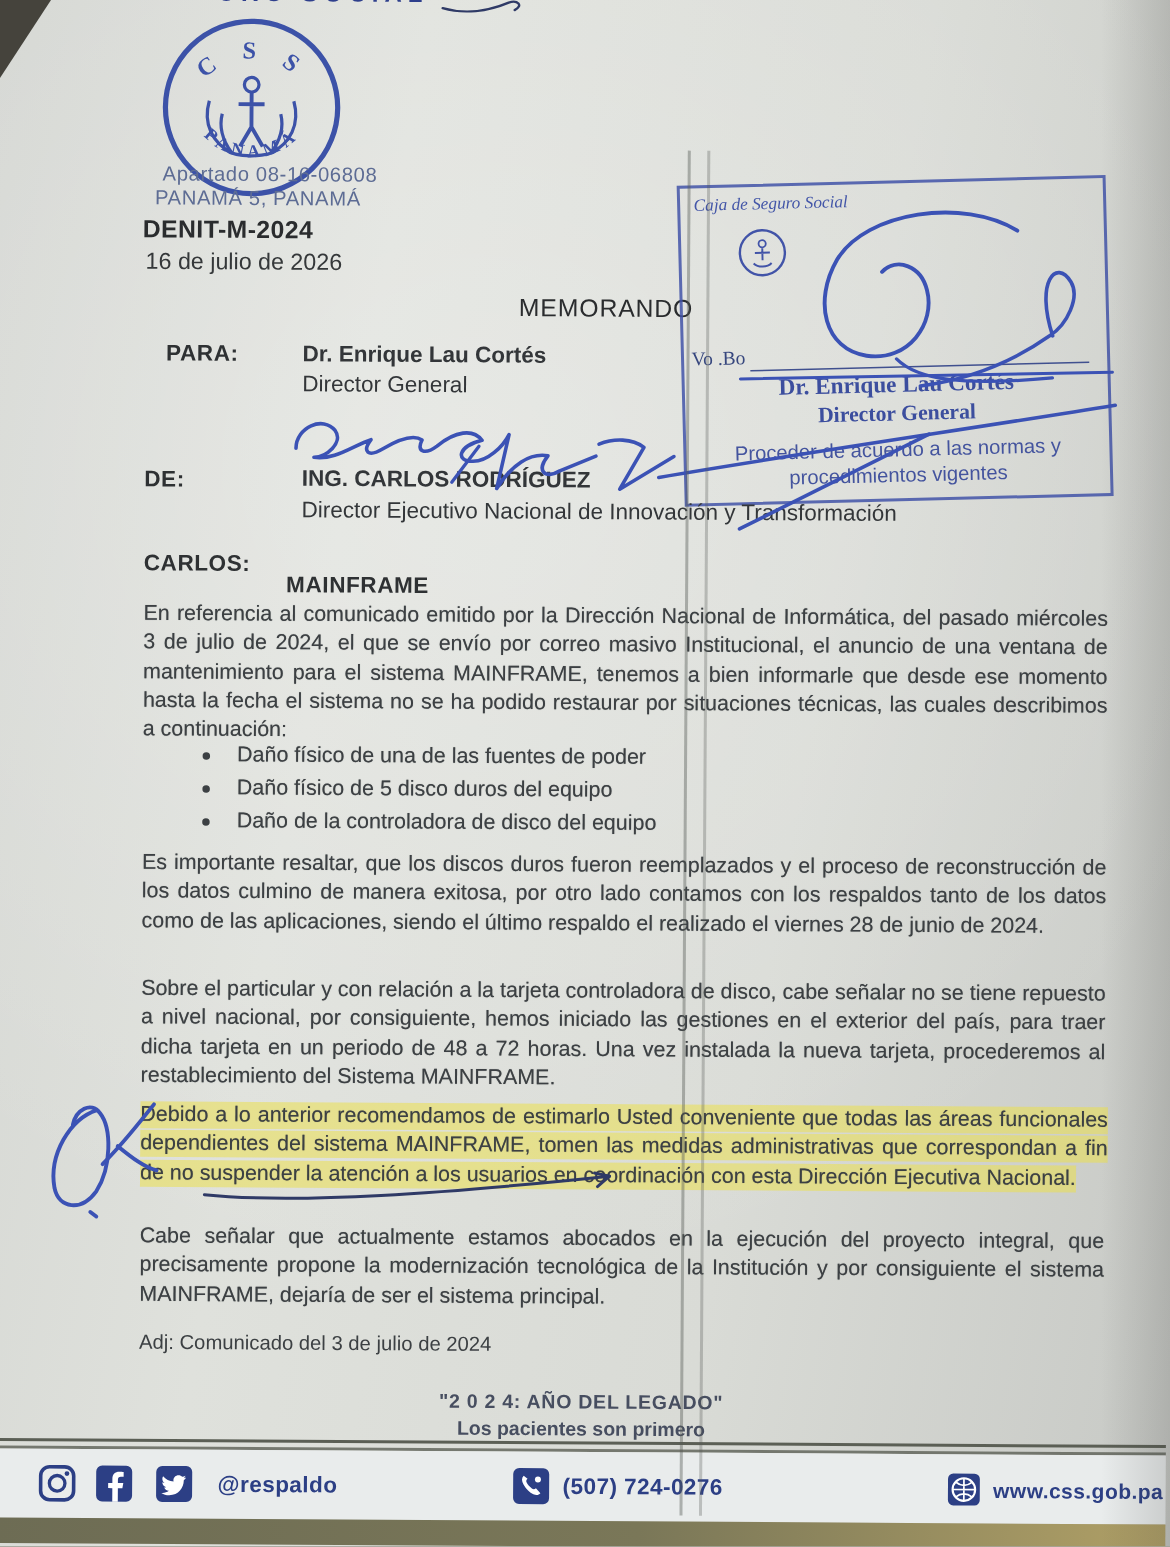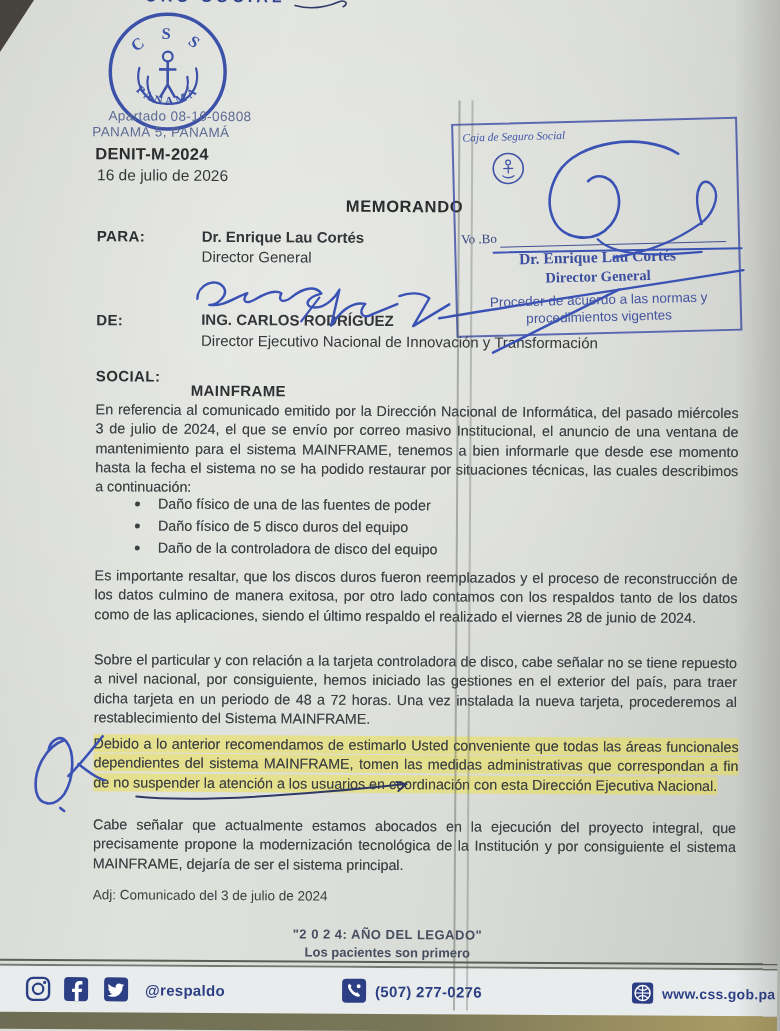--- a/index.html
+++ b/index.html
@@ -19,24 +19,24 @@
   .fold-a{left:456px;}
   .fold-b{left:469px;opacity:.75;}
   .right-shade{position:absolute;top:0;right:0;width:46px;height:100%;
     background:linear-gradient(90deg,rgba(0,0,0,0) 0%,rgba(60,60,58,0.18) 100%);}
 
   
   .top-partial{left:142px;top:-11px;font-weight:bold;font-size:16px;letter-spacing:4px;color:#2e3f8c;}
   .logo-wrap{left:100px;top:8px;width:130px;height:130px;}
   .addr{color:#5d6c94;font-size:13.5px;letter-spacing:0.4px;}
   .addr1{left:106px;top:110px;}
-  .addr2{left:90px;top:126px;}
+  .addr2{left:101px;top:126px;}
   .ref{left:93px;top:146px;font-size:16.5px;font-weight:bold;color:#2a2c2e;letter-spacing:0.3px;}
   .date{left:95px;top:168px;font-size:15.5px;color:#35383a;}
-  .memo-title{left:344px;top:197px;font-size:16.5px;font-weight:bold;color:#2a2c2e;letter-spacing:0.6px;}
+  .memo-title{left:344px;top:197px;font-size:16.5px;font-weight:normal;color:#2a2c2e;letter-spacing:0.6px;}
 
   
   .stamp{left:452px;top:119px;width:282px;height:210px;border:2px solid rgba(66,84,168,0.85);
     transform:rotate(-1.8deg);color:#3f55ae;}
   .stamp-org{position:absolute;left:9px;top:6px;font-family:"Liberation Serif",serif;font-style:italic;
     font-size:11.5px;color:#4356a8;}
   .stamp-seal{position:absolute;left:36px;top:24px;}
   .stamp-vobo{position:absolute;left:5px;top:106px;font-family:"Liberation Serif",serif;font-size:13px;color:#37477e;}
   .stamp-line{position:absolute;left:44px;top:122px;width:226px;border-bottom:1.5px solid #40508f;}
   .stamp-name{position:absolute;left:0;top:126px;width:100%;text-align:center;
@@ -122,29 +122,29 @@
         <path d="M18 17 L18 25 M13 20 L23 20 M12 27 C 15 30 21 30 24 27" fill="none" stroke="#4254a8" stroke-width="1.3"></path>
       </svg>
       <div class="stamp-vobo">Vo .Bo</div>
       <div class="stamp-line"></div>
       <div class="stamp-name">Dr. Enrique Lau Cortés</div>
       <div class="stamp-role">Director General</div>
       <div class="stamp-note1">Proceder de acuerdo a las normas y</div>
       <div class="stamp-note2">procedimientos vigentes</div>
     </div>
 
-    <div class="abs flabel" style="left:95px;top:229px">PARA:</div>
+    <div class="abs flabel" style="left:109px;top:229px">PARA:</div>
     <div class="abs fval fbold" style="left:200px;top:229px">Dr. Enrique Lau Cortés</div>
     <div class="abs fval" style="left:200px;top:249px">Director General</div>
 
     <div class="abs flabel" style="left:95px;top:313px">DE:</div>
     <div class="abs fval fbold" style="left:200px;top:312px">ING. CARLOS RODRÍGUEZ</div>
     <div class="abs fval" style="left:200px;top:333px;width:540px">Director Ejecutivo Nacional de Innovación y Transformación</div>
 
-    <div class="abs flabel" style="left:95px;top:369px">SOCIAL:</div>
+    <div class="abs flabel" style="left:95px;top:369px">CARLOS:</div>
     <div class="abs flabel" style="left:190px;top:383px">MAINFRAME</div>
 
     <div class="abs para" style="left:95px;top:402px;width:643px">En referencia al comunicado emitido por la Dirección Nacional de Informática, del pasado miércoles  3 de julio de 2024, el que se envío por correo masivo Institucional, el anuncio de una ventana de mantenimiento para el sistema MAINFRAME, tenemos a bien informarle que desde ese momento hasta la fecha el sistema no se ha podido restaurar por situaciones técnicas, las cuales describimos a continuación:</div>
 
     <div class="abs" style="left:135px;top:497px;display:flex;align-items:center;gap:18px">
       <span class="bullet-dot"></span>
       <span class="bullet-text">Daño físico de una de las fuentes de poder</span>
     </div>
     <div class="abs" style="left:135px;top:519px;display:flex;align-items:center;gap:18px">
       <span class="bullet-dot"></span>
@@ -219,21 +219,21 @@
           <path d="M21 8.6 c-.6.3-1.2.5-1.9.6 .7-.4 1.2-1 1.4-1.8 -.6.4-1.3.7-2.1.8 -.6-.7-1.5-1.1-2.5-1.1 -1.9 0-3.4 1.5-3.4 3.4 0 .3 0 .5.1.8 -2.8-.1-5.3-1.5-7-3.5 -.3.5-.5 1.1-.5 1.7 0 1.2.6 2.2 1.5 2.8 -.5 0-1.1-.2-1.5-.4 0 1.6 1.2 3 2.7 3.3 -.3.1-.6.1-.9.1 -.2 0-.4 0-.6-.1 .4 1.3 1.7 2.3 3.2 2.3 -1.2.9-2.6 1.5-4.2 1.5 -.3 0-.5 0-.8 0 1.5 1 3.3 1.5 5.2 1.5 6.3 0 9.7-5.2 9.7-9.7 v-.4 c.7-.5 1.2-1.1 1.6-1.8 z" fill="#ffffff"></path>
         </svg>
         <span class="f-text" style="margin-left:8px">@respaldo</span>
       </div>
       <div class="f-item" style="left:344px;top:10px">
         <svg width="26" height="26" viewBox="0 0 26 26">
           <rect x="1" y="1" width="24" height="24" rx="4" fill="#2c3f85"></rect>
           <path d="M8 6 c-1.5 1.5-1.5 3.5 0 6 c 1.8 3 4 5.2 6.5 6.3 c 2 .9 3.6.6 4.7-.7 l-3-3.2 c-.8.7-1.8.8-2.7.1 c-1.5-1.1-2.7-2.4-3.5-3.9 c-.5-1-.3-1.9.6-2.6 z" fill="#ffffff"></path>
           <circle cx="17.5" cy="8.5" r="2" fill="#ffffff"></circle>
         </svg>
-        <span class="f-text">(507) 277-0276</span>
+        <span class="f-text">(507) 724-0276</span>
       </div>
       <div class="f-item" style="left:634px;top:12px">
         <svg width="23" height="23" viewBox="0 0 26 26">
           <rect x="1" y="1" width="24" height="24" rx="4" fill="#2c3f85"></rect>
           <circle cx="13" cy="13" r="8.5" fill="none" stroke="#ffffff" stroke-width="1.6"></circle>
           <path d="M13 4.5 v17 M4.5 13 h17 M7 7.5 c 3.6 3 8.4 3 12 0 M7 18.5 c 3.6 -3 8.4 -3 12 0" fill="none" stroke="#ffffff" stroke-width="1.3"></path>
         </svg>
         <span class="f-text" style="font-size:14px">www.css.gob.pa</span>
       </div>
     </div>

